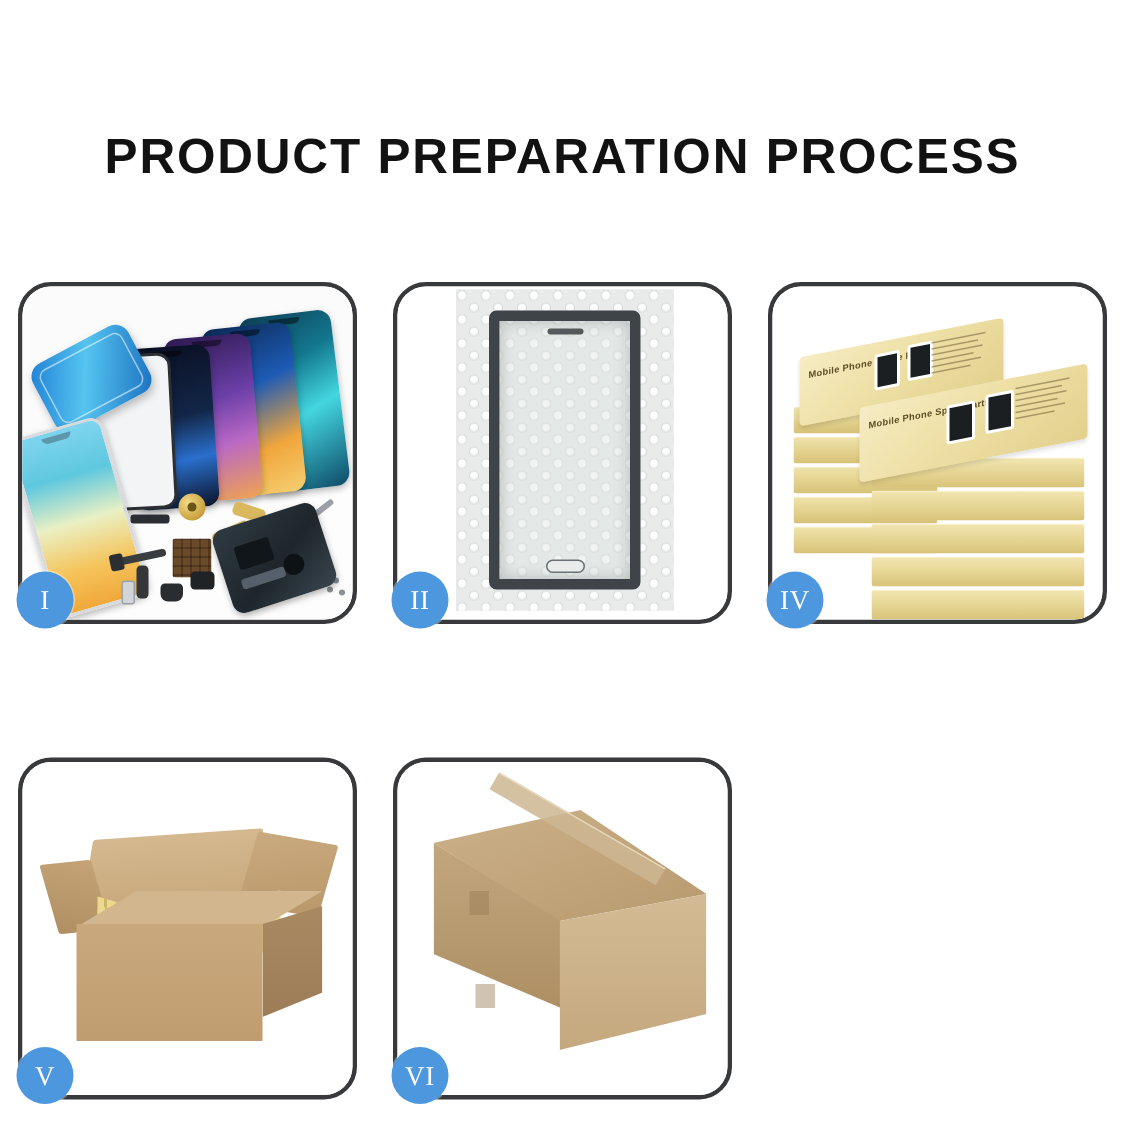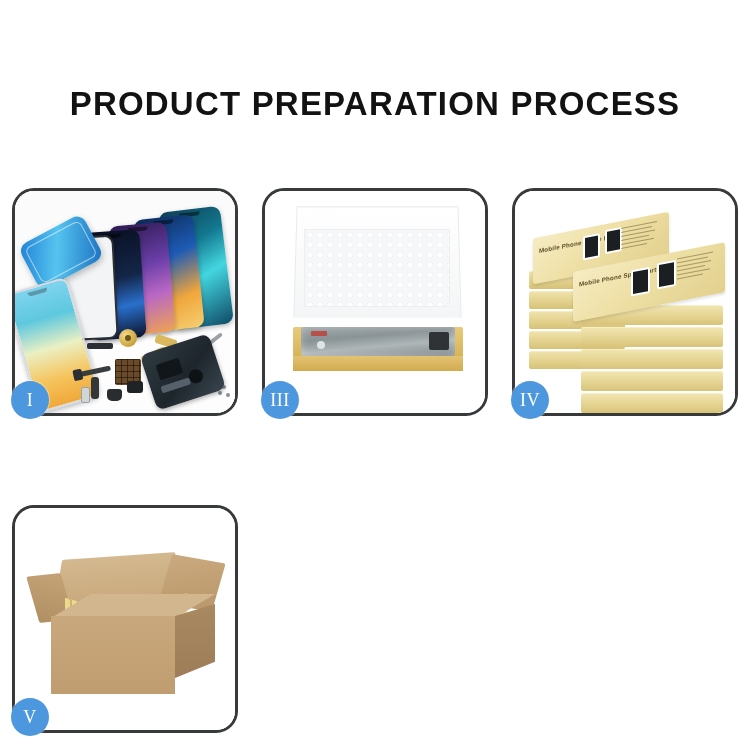--- a/index.html
+++ b/index.html
@@ -548,35 +548,33 @@
 
         <div class="part pt-board">
           <span class="chip-a"></span>
           <span class="chip-b"></span>
           <span class="chip-c"></span>
         </div>
       </div>
       <div class="badge">I</div>
     </div>
 
-
     <div class="panel">
-      <div class="panel-inner p3">
-        <div class="lid"></div>
-        <div class="foam"></div>
-        <div class="tray"></div>
-        <div class="screen">
-          <span class="tape"></span>
-          <span class="dot"></span>
-          <span class="conn"></span>
+      <div class="panel-inner p2">
+        <div class="photo">
+          <div class="bubbles"></div>
+          <div class="glass">
+            <span class="earpiece"></span>
+            <span class="home"></span>
+          </div>
         </div>
-        <div class="tray-front"></div>
       </div>
-      <div class="badge">III</div>
+      <div class="badge">II</div>
     </div>
+
 
     <div class="panel">
       <div class="panel-inner p4">
         <div class="stack">
 
           <div class="kbox kb-l kb-l1"></div>
           <div class="kbox kb-l kb-l2"></div>
           <div class="kbox kb-l kb-l3"></div>
           <div class="kbox kb-l kb-l4"></div>
           <div class="kbox kb-l kb-l5"></div>
@@ -627,15 +625,26 @@
         <div class="flap-left"></div>
         <div class="contents"></div>
         <div class="contents2"></div>
         <div class="carton-top"></div>
         <div class="carton-front"></div>
         <div class="carton-side"></div>
       </div>
       <div class="badge">V</div>
     </div>
 
+    <div class="panel">
+      <div class="panel-inner p6">
+        <div class="c-top"></div>
+        <div class="tape"></div>
+        <div class="c-left"></div>
+        <div class="c-right"></div>
+        <div class="tab1"></div>
+        <div class="tab2"></div>
+      </div>
+      <div class="badge">VI</div>
+    </div>
 
   </div>
 </div>
 
 </body></html>

